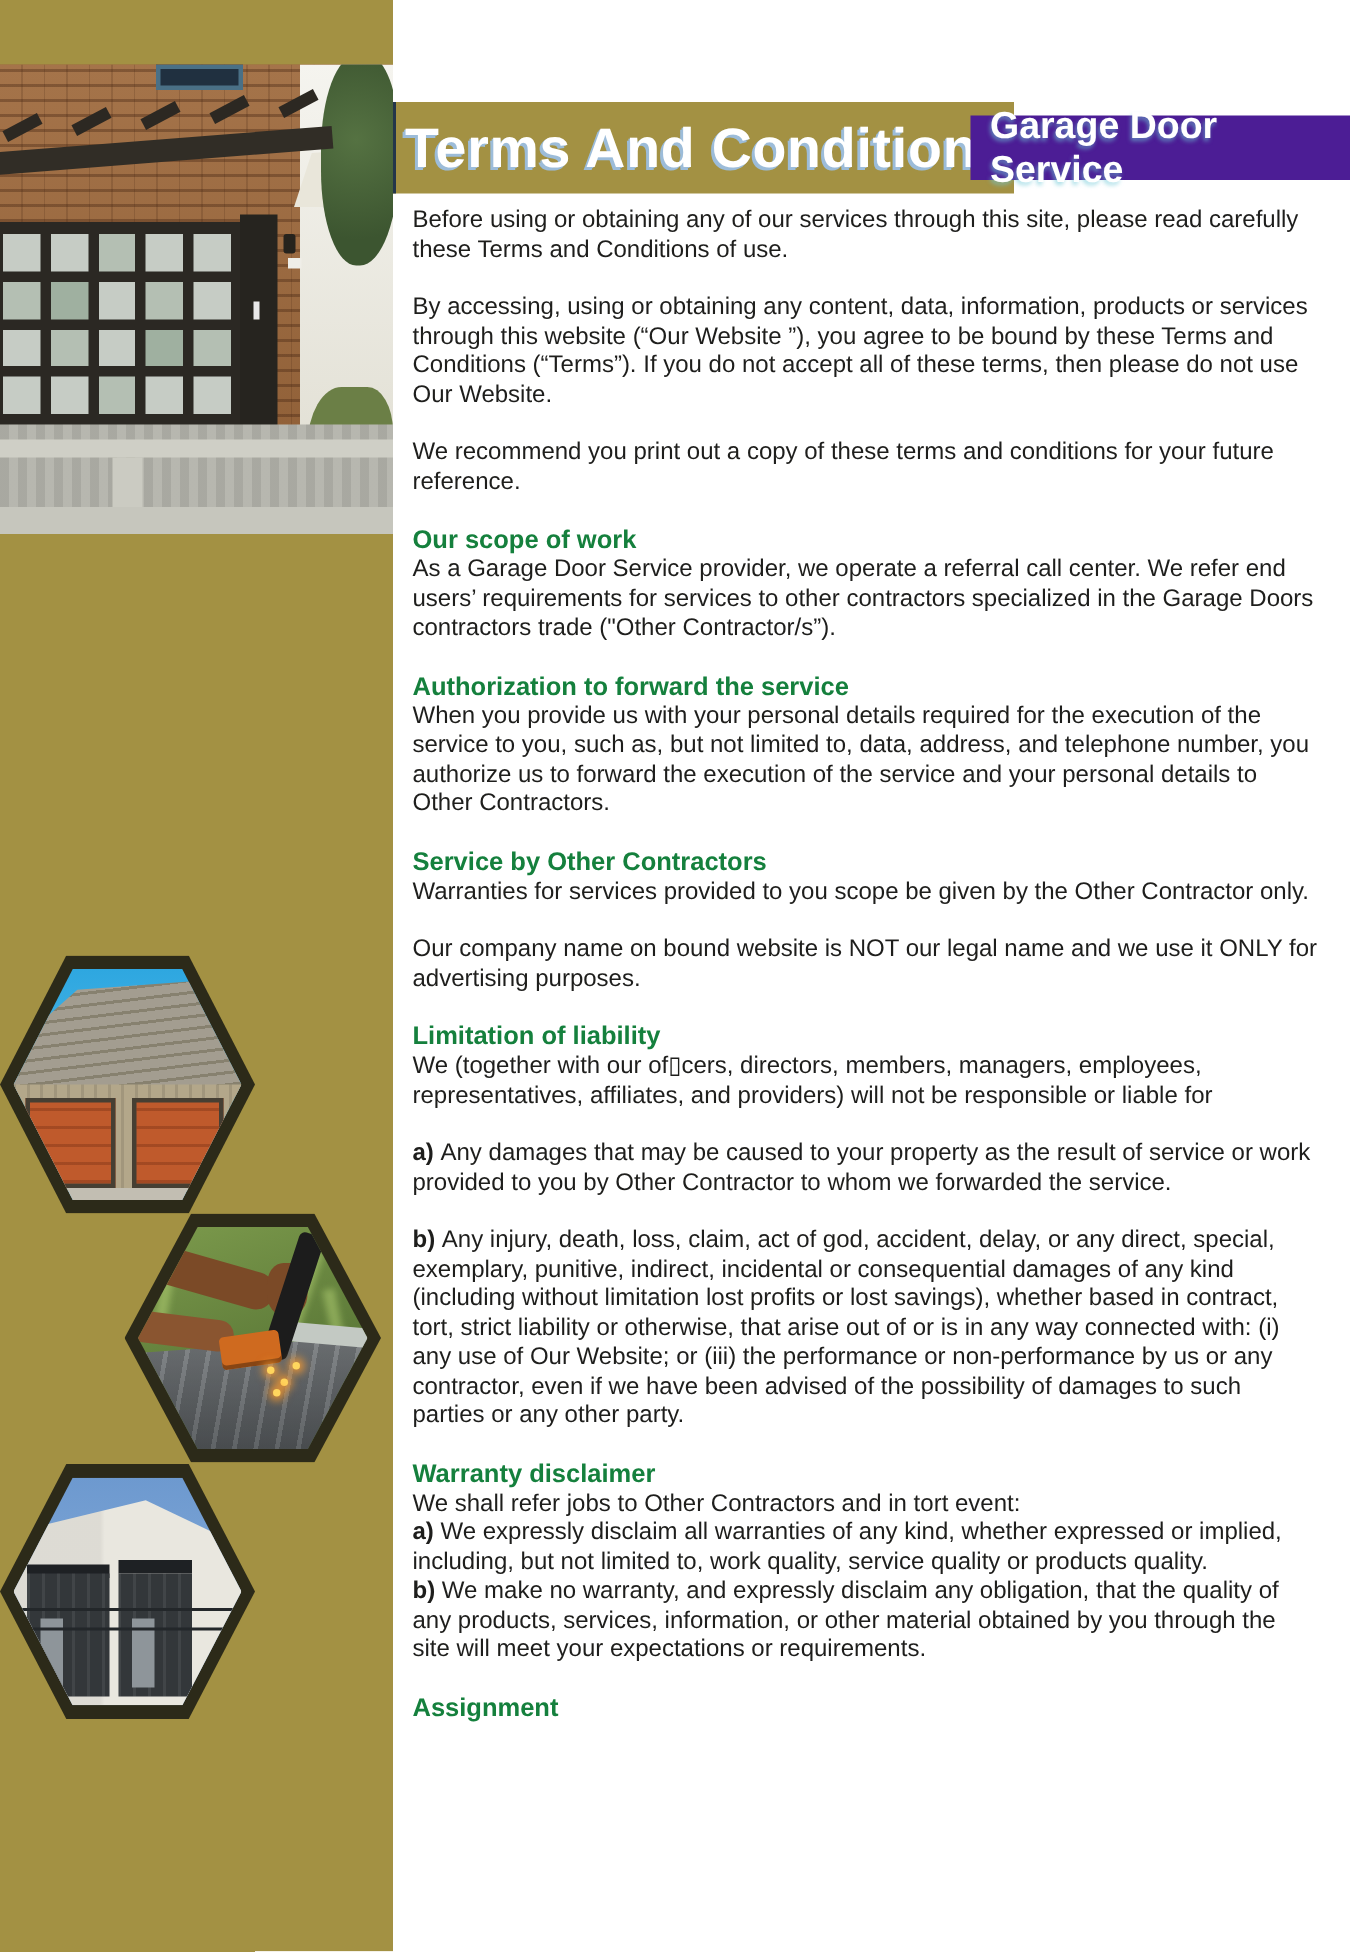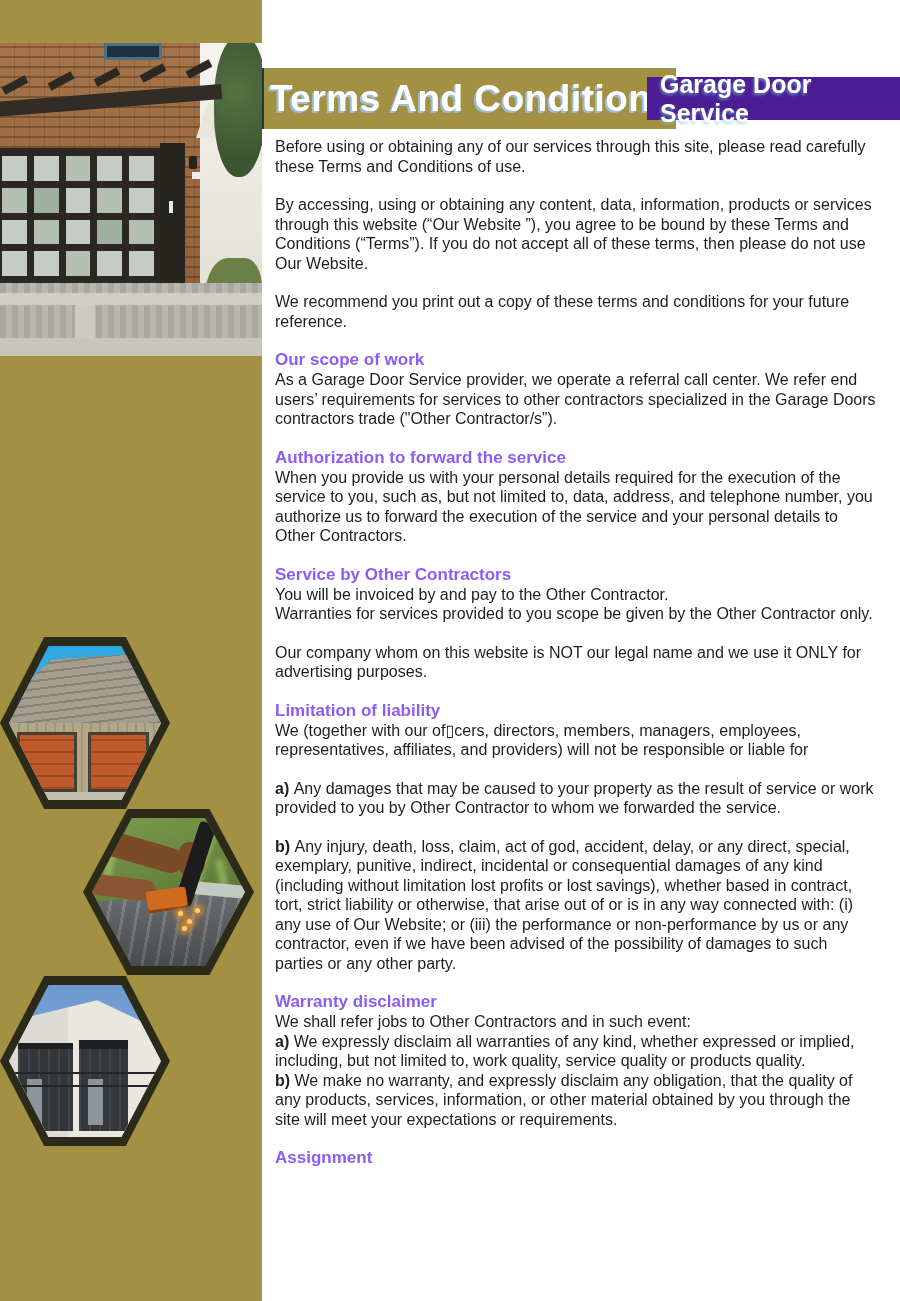--- a/index.html
+++ b/index.html
@@ -123,21 +123,21 @@
     display:flex;align-items:center;padding-left:13px;box-sizing:border-box;}
   .brand-box h2{margin:0;font-size:25px;font-weight:bold;color:#ffffff;
     text-shadow:-1px 2px 3px rgba(110,200,215,.6);}
 
   
   .content{position:absolute;left:275px;top:137px;width:604px;color:#1e1e1c;
     font-size:16px;line-height:19.5px;}
   .content p{margin:0 0 19px 0;}
   .content p.tight{margin:0;}
   .content p.gap-top{margin-top:19px;}
-  .content h3{margin:0;font-size:17px;line-height:20px;font-weight:bold;color:#8b5cf6;}
+  .content h3{margin:0;font-size:17px;line-height:20px;font-weight:bold;color:#15803d;}
   .pfx{font-weight:bold;}
 </style>
 </head>
 <body>
 
 <div class="page">
 
   <aside class="sidebar">
 
     <div class="hero" aria-hidden="true">
@@ -257,35 +257,34 @@
       <p><span>As a Garage Door Service provider, we operate a referral call center. We refer end users’ requirements for services to other contractors specialized in the Garage Doors contractors trade ("Other Contractor/s”).</span></p>
     </section>
 
     <section>
       <h3>Authorization to forward the service</h3>
       <p><span>When you provide us with your personal details required for the execution of the service to you, such as, but not limited to, data, address, and telephone number, you authorize us to forward the execution of the service and your personal details to Other Contractors.</span></p>
     </section>
 
     <section>
       <h3>Service by Other Contractors</h3>
-      <p class="tight"><span>You will be invoiced by and pay to the Other Contractor.</span></p>
       <p class="tight"><span>Warranties for services provided to you scope be given by the Other Contractor only.</span></p>
-      <p class="gap-top"><span>Our company whom on this website is NOT our legal name and we use it ONLY for advertising purposes.</span></p>
+      <p class="gap-top"><span>Our company name on bound website is NOT our legal name and we use it ONLY for advertising purposes.</span></p>
     </section>
 
     <section>
       <h3>Limitation of liability</h3>
       <p><span>We (together with our of▯cers, directors, members, managers, employees, representatives, affiliates, and providers) will not be responsible or liable for</span></p>
       <p><b class="pfx">a) </b><span>Any damages that may be caused to your property as the result of service or work provided to you by Other Contractor to whom we forwarded the service.</span></p>
       <p><b class="pfx">b) </b><span>Any injury, death, loss, claim, act of god, accident, delay, or any direct, special, exemplary, punitive, indirect, incidental or consequential damages of any kind (including without limitation lost profits or lost savings), whether based in contract, tort, strict liability or otherwise, that arise out of or is in any way connected with: (i) any use of Our Website; or (iii) the performance or non-performance by us or any contractor, even if we have been advised of the possibility of damages to such parties or any other party.</span></p>
     </section>
 
     <section>
       <h3>Warranty disclaimer</h3>
-      <p class="tight"><span>We shall refer jobs to Other Contractors and in such event:</span></p>
+      <p class="tight"><span>We shall refer jobs to Other Contractors and in tort event:</span></p>
       <p class="tight"><b class="pfx">a) </b><span>We expressly disclaim all warranties of any kind, whether expressed or implied, including, but not limited to, work quality, service quality or products quality.</span></p>
       <p><b class="pfx">b) </b><span>We make no warranty, and expressly disclaim any obligation, that the quality of any products, services, information, or other material obtained by you through the site will meet your expectations or requirements.</span></p>
     </section>
 
     <section>
       <h3>Assignment</h3>
     </section>
   </article>
 
 </div>

